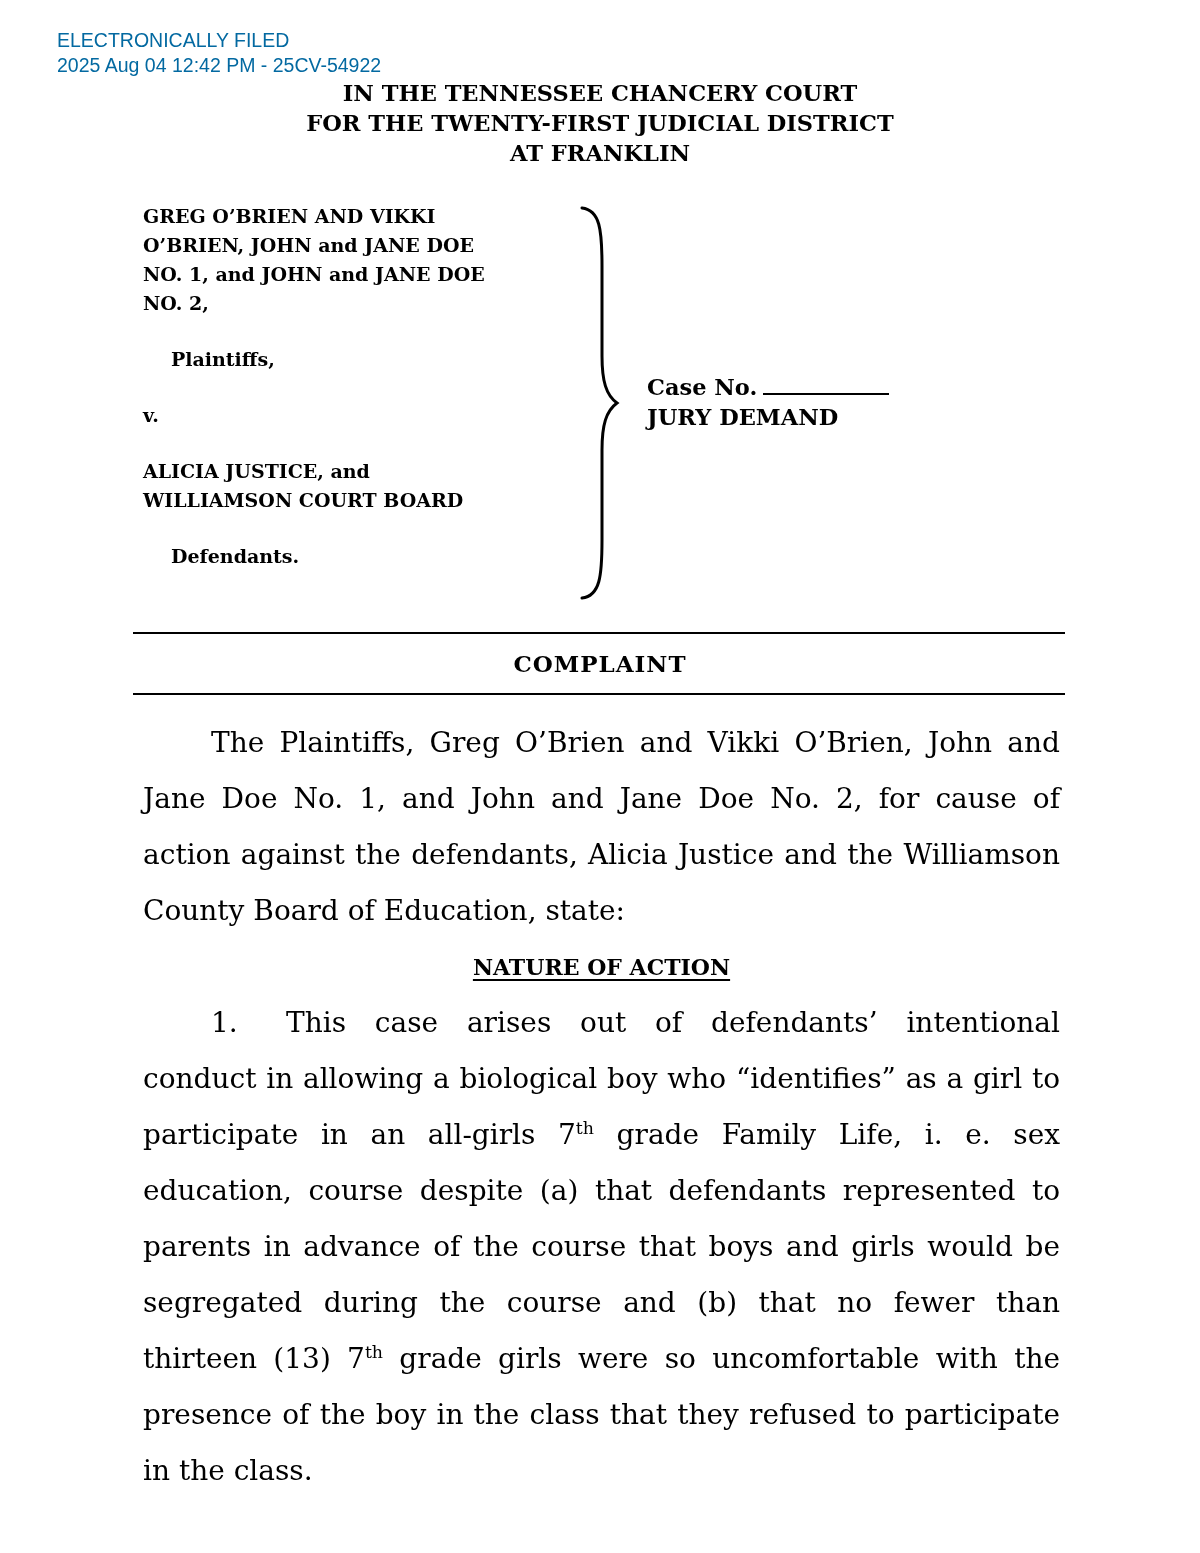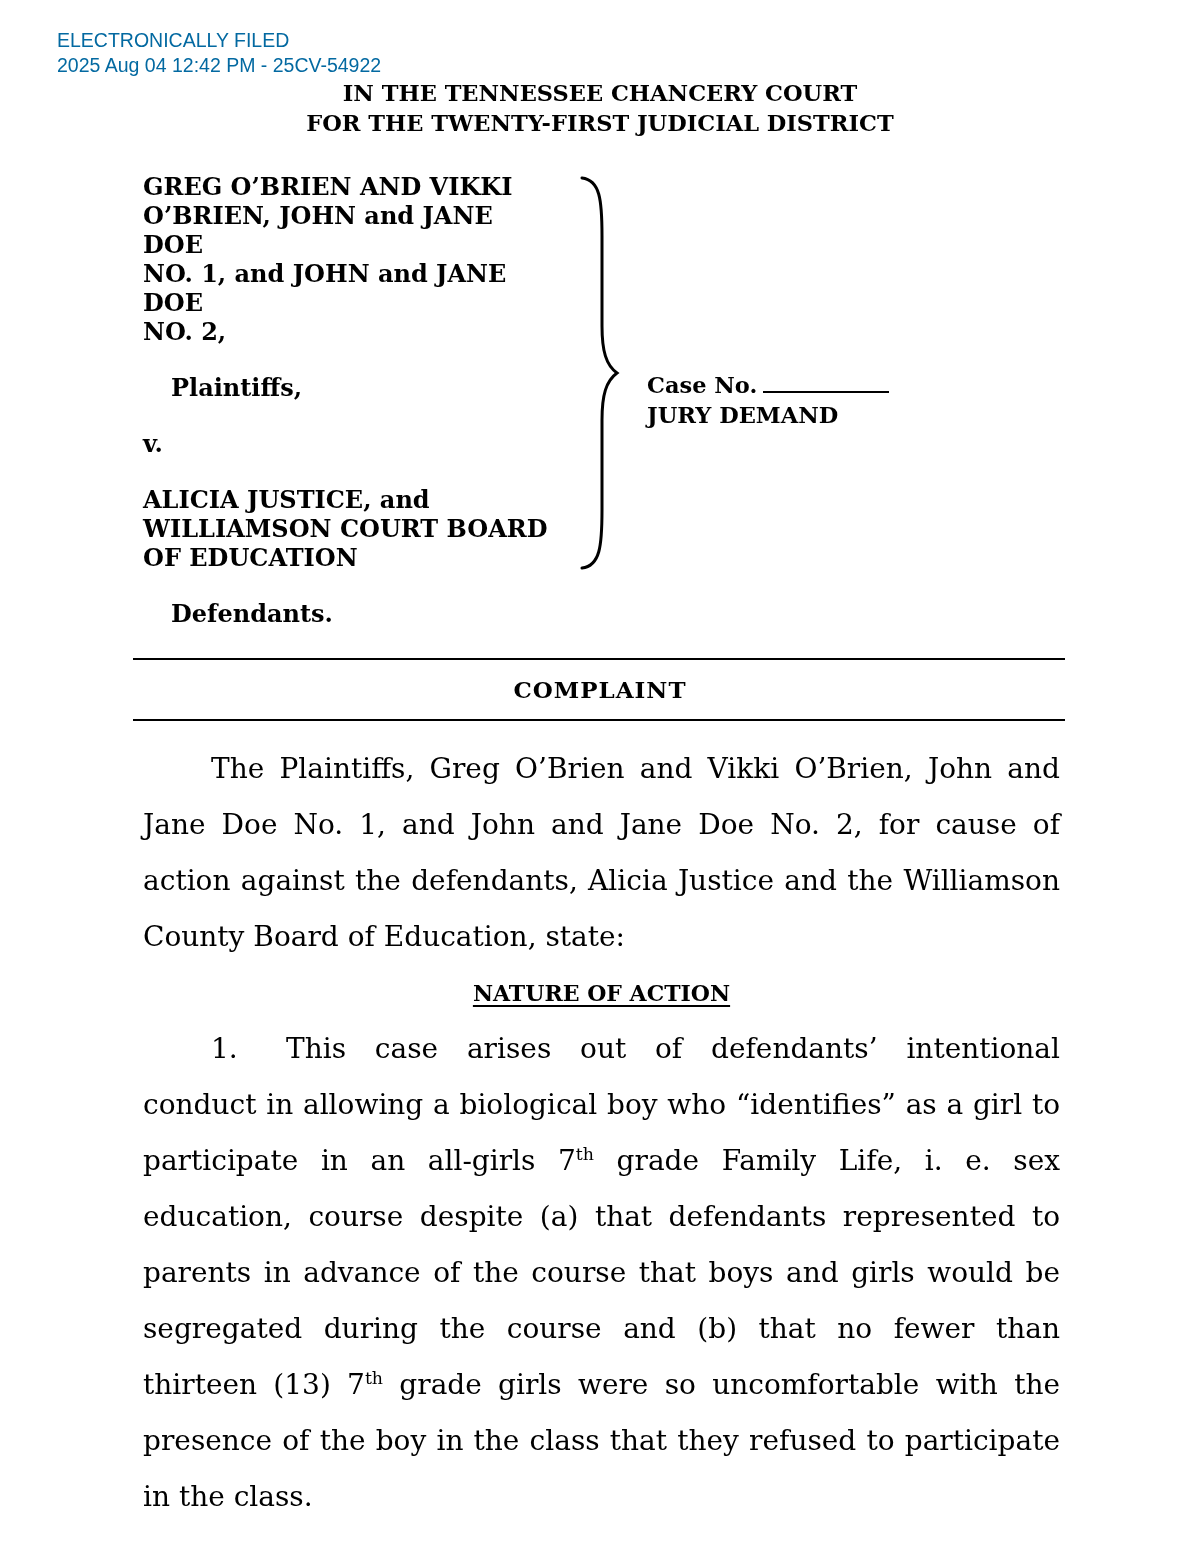--- a/index.html
+++ b/index.html
@@ -35,21 +35,21 @@
     line-height: 30px;
   }
   .caption {
     display: flex;
     align-items: stretch;
     margin: 34px 0 0 143px;
   }
   .caption-left {
     width: 412px;
     font-weight: bold;
-    font-size: 24px;
+    font-size: 19px;
     line-height: 29px;
   }
   .party-label {
     margin-top: 27px;
     padding-left: 28px;
   }
   .versus {
     margin-top: 27px;
   }
   .party-names.defendants {
@@ -129,37 +129,37 @@
 <div class="page">
 
   <div class="stamp">
     <div>ELECTRONICALLY FILED</div>
     <div>2025 Aug 04 12:42 PM - 25CV-54922</div>
   </div>
 
   <div class="court-header">
     <div>IN THE TENNESSEE CHANCERY COURT</div>
     <div>FOR THE TWENTY-FIRST JUDICIAL DISTRICT</div>
+    <div>AT FRANKLIN</div>
   </div>
 
   <div class="caption">
 
     <div class="caption-left">
       <div class="party-names plaintiffs">
         <div>GREG O’BRIEN AND VIKKI</div>
         <div>O’BRIEN, JOHN and JANE DOE</div>
         <div>NO. 1, and JOHN and JANE DOE</div>
         <div>NO. 2,</div>
       </div>
       <div class="party-label">Plaintiffs,</div>
       <div class="versus">v.</div>
       <div class="party-names defendants">
         <div>ALICIA JUSTICE, and</div>
         <div>WILLIAMSON COURT BOARD</div>
-        <div>OF EDUCATION</div>
       </div>
       <div class="party-label">Defendants.</div>
     </div>
 
     <svg class="brace" width="44" height="398" viewBox="0 0 44 398" aria-hidden="true">
       <path d="M5,4 C23,6 25,26 25,62 L25,152 C25,177 29,191 40,199 C29,207 25,221 25,246 L25,336 C25,372 23,392 5,394" fill="none" stroke="#000000" stroke-width="3" stroke-linecap="round"></path>
     </svg>
 
     <div class="caption-right">
       <div class="case-no-row">

